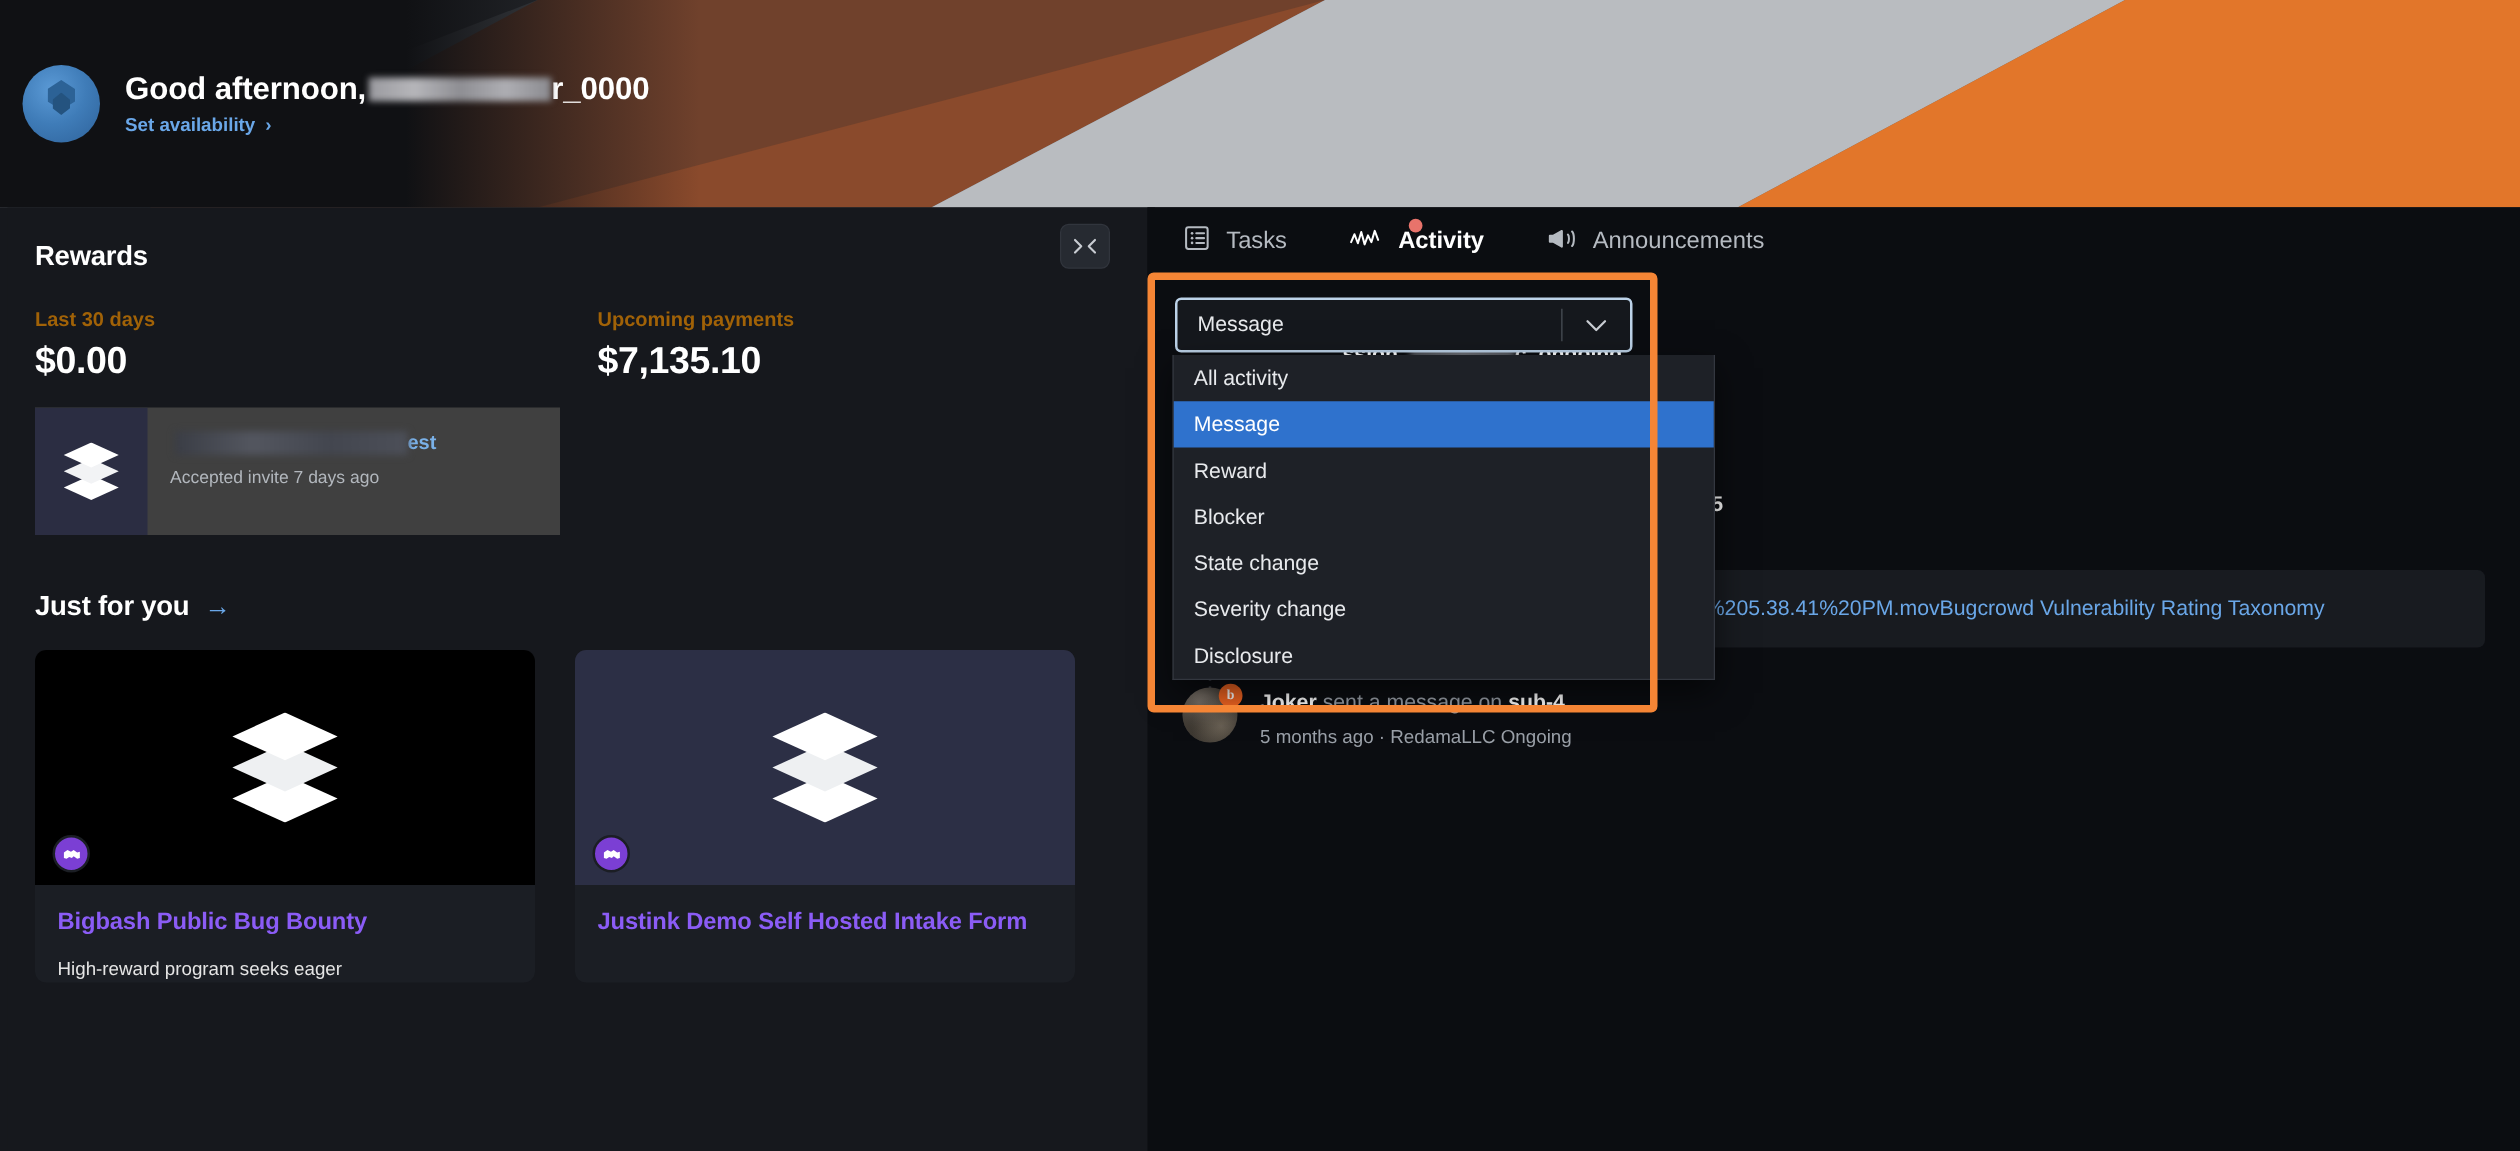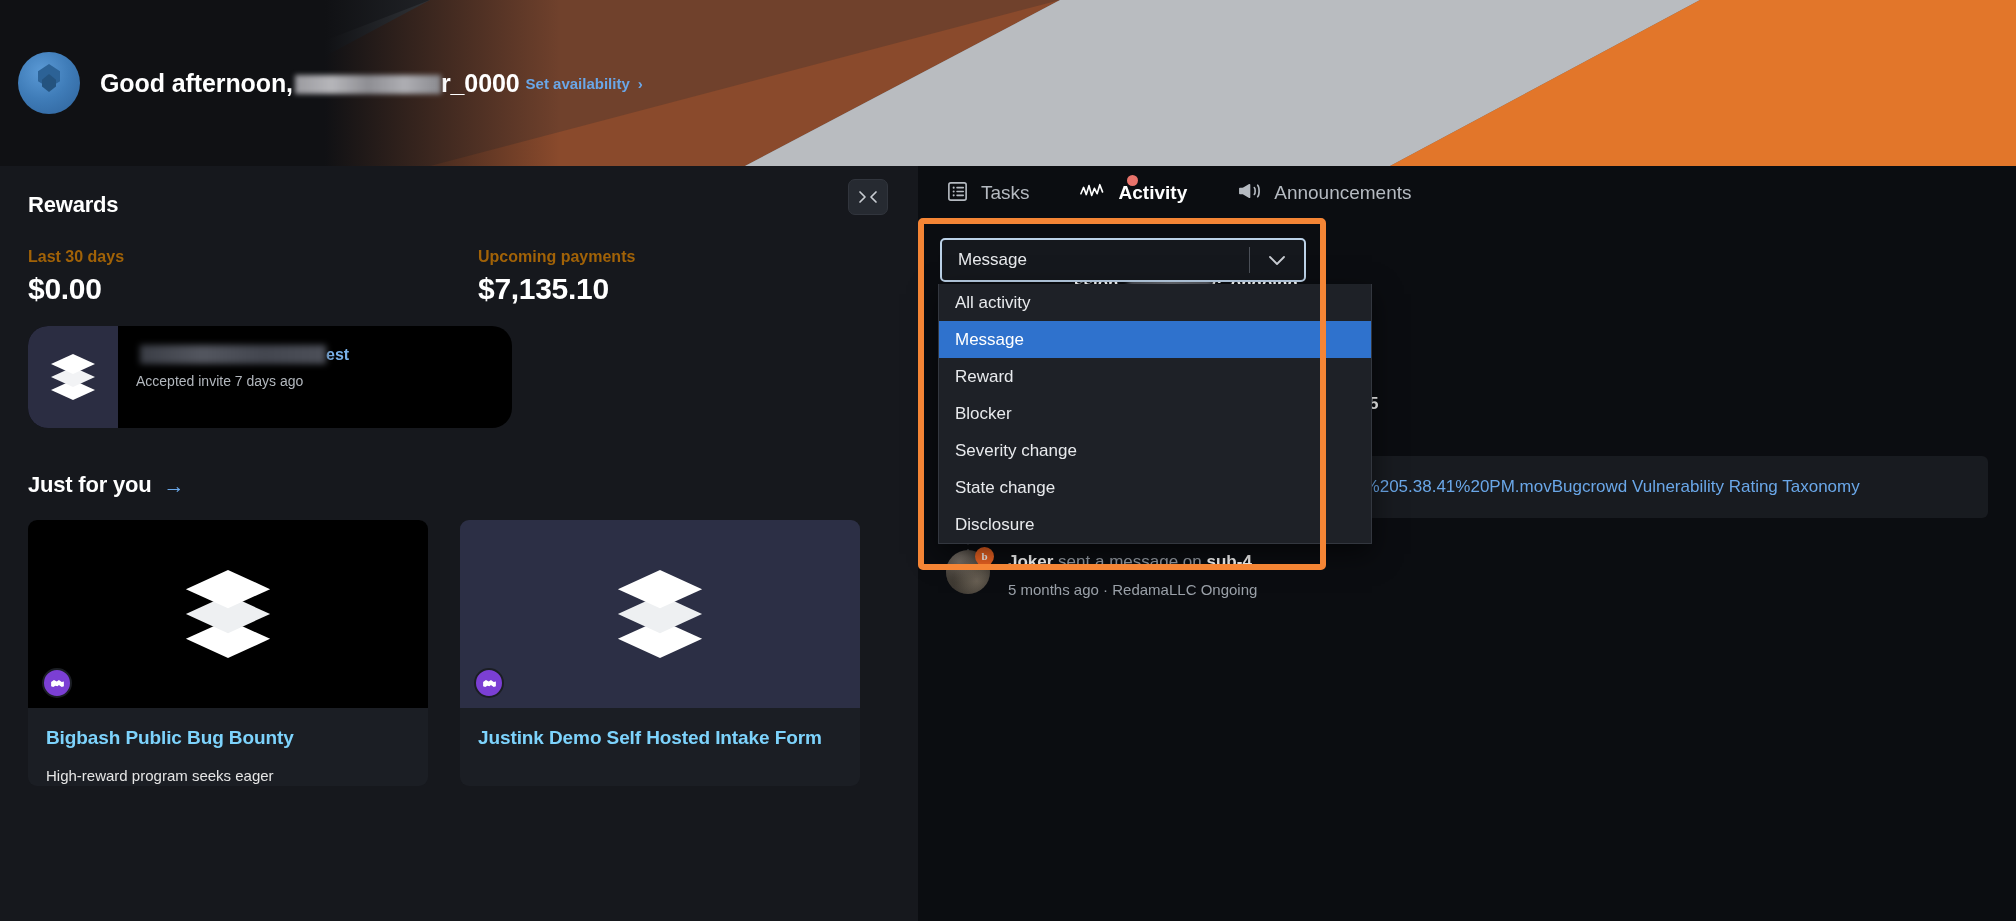--- a/index.html
+++ b/index.html
@@ -34,21 +34,21 @@
   .avatar-ring .facet-a {
     position:absolute; left:50%; top:12px; width:22px; height:24px;
     transform:translateX(-50%); background:#2c6296;
     clip-path: polygon(50% 0, 100% 30%, 100% 72%, 50% 100%, 0 72%, 0 30%);
   }
   .avatar-ring .facet-b {
     position:absolute; left:50%; top:22px; width:14px; height:18px;
     transform:translateX(-50%); background:#24537f;
     clip-path: polygon(50% 0, 100% 32%, 100% 70%, 50% 100%, 0 70%, 0 32%);
   }
-  .greet-block { display:flex; gap:6px; }
+  .greet-block { display:flex; flex-direction:column; gap:6px; }
   .greet-line { display:flex; align-items:baseline; }
   .greet {
     font-size:25px; font-weight:700; color:#fff; letter-spacing:-0.1px;
     white-space:nowrap;
   }
   .redact {
     display:inline-block; height:19px; width:146px; vertical-align:middle;
     margin:0 0 0 2px;
     background: linear-gradient(90deg,#9a9a9f,#b6b6ba,#8e8e93,#aeaeb3,#8a8a8f);
     filter: blur(2.6px);
@@ -67,22 +67,22 @@
   }
   .h2 { font-size:22px; font-weight:700; color:#fff; letter-spacing:-0.2px; }
   .rewards-row { display:flex; margin-top:30px; }
   .stat { min-width:0; }
   .stat.first { width:450px; }
   .stat-label { font-size:16px; color:#a16207; font-weight:600; }
   .stat-value { font-size:30px; font-weight:700; color:#fff; margin-top:6px; letter-spacing:-0.3px; }
 
   .recent-h { margin-top:42px; }
   .recent-card {
-    margin-top:20px; width:484px; height:102px; border-radius:20px;
-    background:#000000; display:flex; overflow:hidden;
+    margin-top:20px; width:420px; height:102px; border-radius:0;
+    background:#404040; display:flex; overflow:hidden;
   }
   .recent-thumb {
     width:90px; height:102px; flex:0 0 auto;
     background:#2b2d42; display:flex; align-items:center; justify-content:center;
   }
   .recent-body { padding:20px 16px 0 18px; min-width:0; position:relative; }
   .recent-title {
     font-size:16px; font-weight:700; color:#7ab1e8; white-space:nowrap;
     position:relative;
   }
@@ -100,21 +100,21 @@
   .pcard { width:400px; border-radius:9px; overflow:hidden; background:#1b1e24; }
   .pcard-hero { height:188px; position:relative; display:flex; align-items:center; justify-content:center; }
   .pcard-hero.black { background:#000; }
   .pcard-hero.navy { background:#2c2f45; }
   .pcard-badge {
     position:absolute; left:14px; bottom:10px; width:30px; height:30px;
     border-radius:50%; background:#7b3fd4; border:2px solid #1b1e24;
     display:flex; align-items:center; justify-content:center;
   }
   .pcard-body { padding:18px 18px 0 18px; }
-  .pcard-title { font-size:19px; font-weight:700; color:#7dd3fc; line-height:1.28; letter-spacing:-0.1px; }
+  .pcard-title { font-size:19px; font-weight:700; color:#8b5cf6; line-height:1.28; letter-spacing:-0.1px; }
   .pcard-desc { font-size:15px; color:#e5e5e5; margin-top:15px; line-height:1.4; }
 
   .collapse-btn {
     position:absolute; right:36px; top:13px; width:40px; height:36px;
     border-radius:7px; background:#262a31; border:1px solid #31353d;
     display:flex; align-items:center; justify-content:center; cursor:pointer;
   }
   .collapse-btn svg { display:block; }
 
   
@@ -447,21 +447,21 @@
           </svg>
         </span>
       </div>
     </div>
 
     <div class="menu">
       <div class="menu-item">All activity</div>
       <div class="menu-item sel">Message</div>
       <div class="menu-item">Reward</div>
       <div class="menu-item">Blocker</div>
+      <div class="menu-item">State change</div>
       <div class="menu-item">Severity change</div>
-      <div class="menu-item">State change</div>
       <div class="menu-item">Disclosure</div>
     </div>
 
     <div class="focus-ring"></div>
 
   </div>
 </div>
 
 </body></html>

